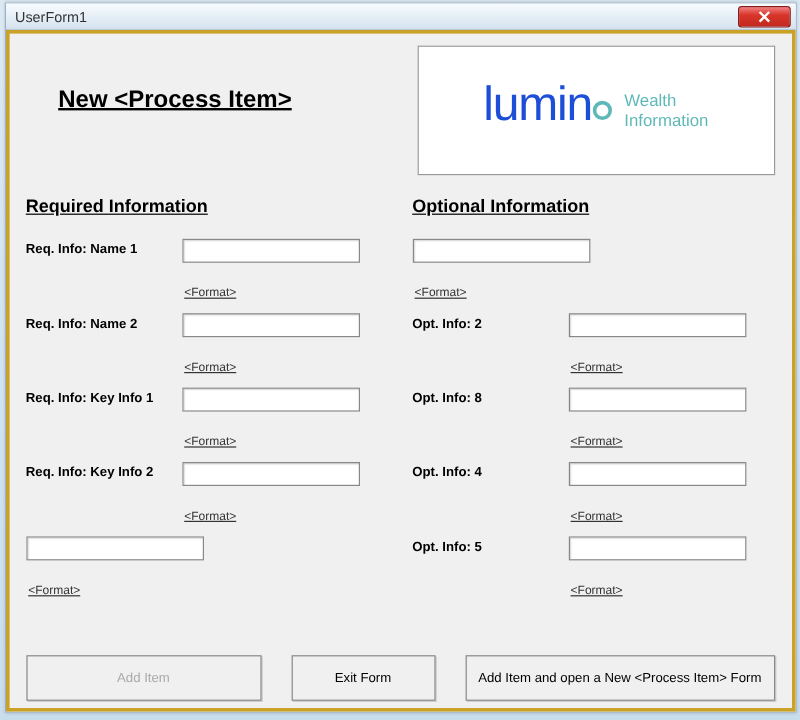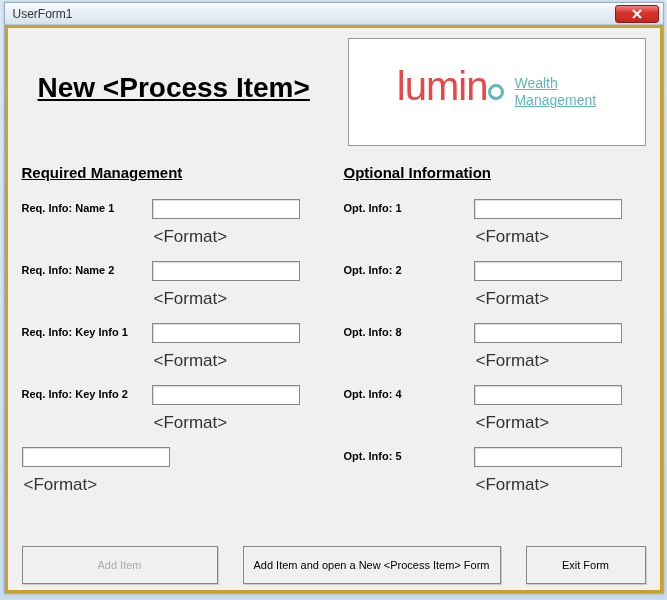--- a/index.html
+++ b/index.html
@@ -50,62 +50,61 @@
   height: 568px;
   position: relative;
 }
 .header-row {
   display: flex;
   justify-content: space-between;
   align-items: flex-start;
   margin-bottom: 18px;
 }
 .form-title {
-  font-size: 28px;
+  font-size: 20px;
   font-weight: bold;
   text-decoration: underline;
   margin-top: 34px;
-  margin-left: 16px;
+  margin-left: 27px;
 }
 .logo-box {
   width: 298px;
   height: 108px;
   border: 1px solid #999;
   background: #fff;
   display: flex;
   align-items: center;
   justify-content: center;
   gap: 10px;
 }
 .logo-mark {
   display: flex;
   align-items: baseline;
 }
 .logo-text {
   font-size: 40px;
   font-weight: 300;
-  color: #ef4444;
+  color: #1d4ed8;
   font-family: Arial, sans-serif;
   letter-spacing: -1px;
 }
 .logo-dot {
   width: 16px;
   height: 16px;
   border: 3px solid #5fb8b8;
   border-radius: 50%;
   display: inline-block;
   margin-left: 1px;
   margin-bottom: 20px;
 }
 .logo-tag {
   font-size: 14px;
   color: #5fb8b8;
   line-height: 1.2;
   font-family: Arial, sans-serif;
-  text-decoration: underline;
 }
 .columns {
   display: flex;
   gap: 20px;
   margin-top: 4px;
 }
 .col {
   flex: 1;
 }
 .section-title {
@@ -133,24 +132,25 @@
   width: 148px;
   height: 20px;
   border: 1px solid #888;
   box-shadow: inset 1px 1px 1px rgba(0,0,0,0.15);
   padding: 2px 4px;
   font-size: 11px;
   font-family: inherit;
   background: #fff;
 }
 .field-hint {
-  font-size: 17px;
+  font-size: 10px;
   color: #333;
-  margin-top: 8px;
+  margin-top: 20px;
   padding-left: 2px;
+  text-decoration: underline;
 }
 .button-row {
   position: absolute;
   bottom: 6px;
   left: 14px;
   right: 14px;
   display: flex;
   gap: 25px;
 }
 .btn {
@@ -183,29 +183,29 @@
 
     <div class="header-row">
       <div class="form-title">New &lt;Process Item&gt;</div>
       <div class="logo-box">
         <div class="logo-mark">
           <span class="logo-text">lumin</span>
           <span class="logo-dot"></span>
         </div>
         <div class="logo-tag">
           <div>Wealth</div>
-          <div>Management</div>
+          <div>Information</div>
         </div>
       </div>
     </div>
 
     <div class="columns">
 
       <div class="col">
-        <div class="section-title">Required Management</div>
+        <div class="section-title">Required Information</div>
 
         <div class="field-row">
           <div class="field-label">Req. Info: Name 1</div>
           <div class="field-input-wrap">
             <input class="field-input" value="" style="">
             <div class="field-hint">&lt;Format&gt;</div>
           </div>
         </div>
         <div class="field-row">
           <div class="field-label">Req. Info: Name 2</div>
@@ -233,21 +233,20 @@
             <input class="field-input" value="" style="">
             <div class="field-hint">&lt;Format&gt;</div>
           </div>
         </div>
       </div>
 
       <div class="col">
         <div class="section-title">Optional Information</div>
 
         <div class="field-row">
-          <div class="field-label">Opt. Info: 1</div>
           <div class="field-input-wrap">
             <input class="field-input" value="" style="">
             <div class="field-hint">&lt;Format&gt;</div>
           </div>
         </div>
         <div class="field-row">
           <div class="field-label">Opt. Info: 2</div>
           <div class="field-input-wrap">
             <input class="field-input" value="" style="">
             <div class="field-hint">&lt;Format&gt;</div>
@@ -273,18 +272,18 @@
             <input class="field-input" value="" style="">
             <div class="field-hint">&lt;Format&gt;</div>
           </div>
         </div>
       </div>
 
     </div>
 
     <div class="button-row">
       <button class="btn btn1">Add Item</button>
+      <button class="btn btn3">Exit Form</button>
       <button class="btn btn2">Add Item and open a New &lt;Process Item&gt;  Form</button>
-      <button class="btn btn3">Exit Form</button>
     </div>
 
   </div>
 </div>
 
 </body></html>

